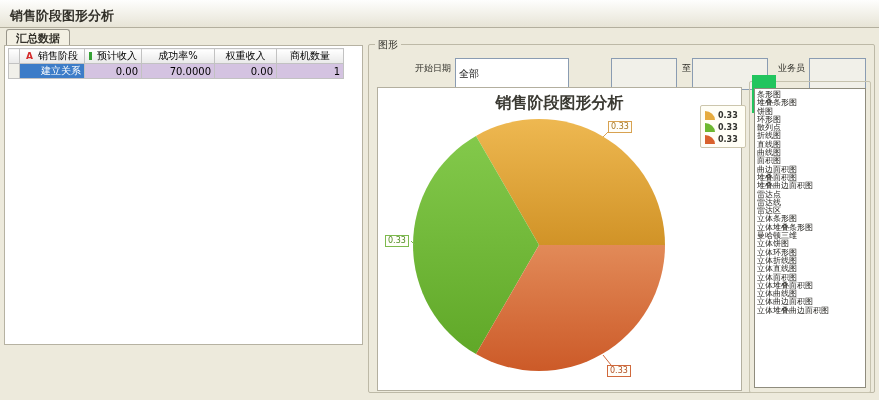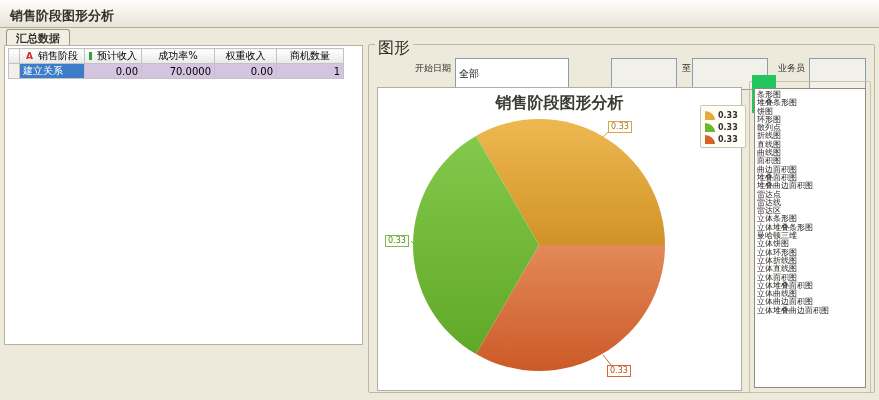--- a/index.html
+++ b/index.html
@@ -21,31 +21,31 @@
   .left-panel{position:absolute;left:4px;top:45px;width:359px;height:300px;box-sizing:border-box;
     background:#FFFFFF;border:1px solid #B6B2A2;}
   table.grid{position:absolute;left:3px;top:2px;border-collapse:collapse;font-size:10px;color:#000;
     table-layout:fixed;}
   .grid td,.grid th{border:1px solid #C2C2C2;padding:0 3px;box-sizing:border-box;height:15px;
     overflow:hidden;white-space:nowrap;}
   .grid th{background:linear-gradient(#FFFFFF,#E9E9E9);font-weight:normal;height:13px;text-align:center;}
   .col-gutter{width:11px;} .col-stage{width:65px;} .col-exp{width:57px;}
   .col-rate{width:73px;} .col-weight{width:62px;} .col-count{width:67px;}
   .gutter-cell{background:#F1F0EA;}
-  .num{text-align:right;} .stage{text-align:left;margin-top:48px;}
+  .num{text-align:right;} .stage{text-align:right;margin-top:48px;}
   .sort-a{color:#D42B2B;font-weight:bold;font-size:9px;margin-right:5px;}
   .bar-ico{display:inline-block;width:3px;height:8px;background:#35A135;margin-right:5px;vertical-align:-1px;}
   tr.sel td.cell-sel{background:#3C7CC8;color:#FFFFFF;}
   tr.sel td.cell-lav{background:#D4C3E1;}
   tr.alt td.cell-bg{background:#E9F4E1;}
   
   .right-group{position:absolute;left:368px;top:44px;width:507px;height:349px;box-sizing:border-box;
     border:1px solid #BDB9A7;border-radius:2px;}
   .group-label{position:absolute;left:6px;top:-7px;background:#EDEADC;padding:0 3px;
-    font-size:16px;color:#2F2E28;}
+    font-size:10px;color:#2F2E28;}
   
   .flabel{position:absolute;top:17px;font-size:9px;color:#2F2E28;white-space:nowrap;}
   .fin{position:absolute;top:13px;height:32px;box-sizing:border-box;border:1px solid #8A9CB2;
     background:#F1F0E9;font-size:10px;padding:1px 3px;font-family:inherit;color:#222;}
   #in-start{left:86px;width:114px;background:#FFFFFF;}
   #lb-start{left:46px;} #lb-cust{left:202px;margin-top:33px;} #in-cust1{left:242px;width:66px;}
   #lb-to{left:313px;} #in-cust2{left:323px;width:76px;}
   #lb-sales{left:409px;} #in-sales{left:440px;width:57px;}
   
   .chart-box{position:absolute;left:8px;top:42px;width:365px;height:304px;box-sizing:border-box;

